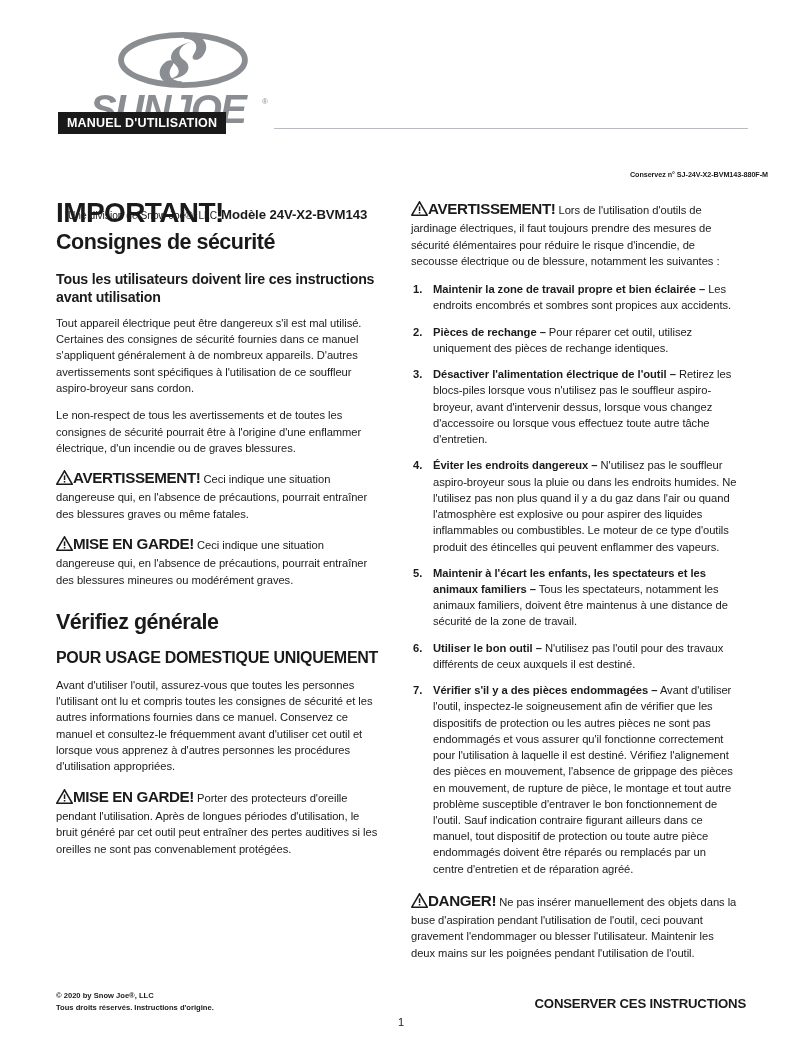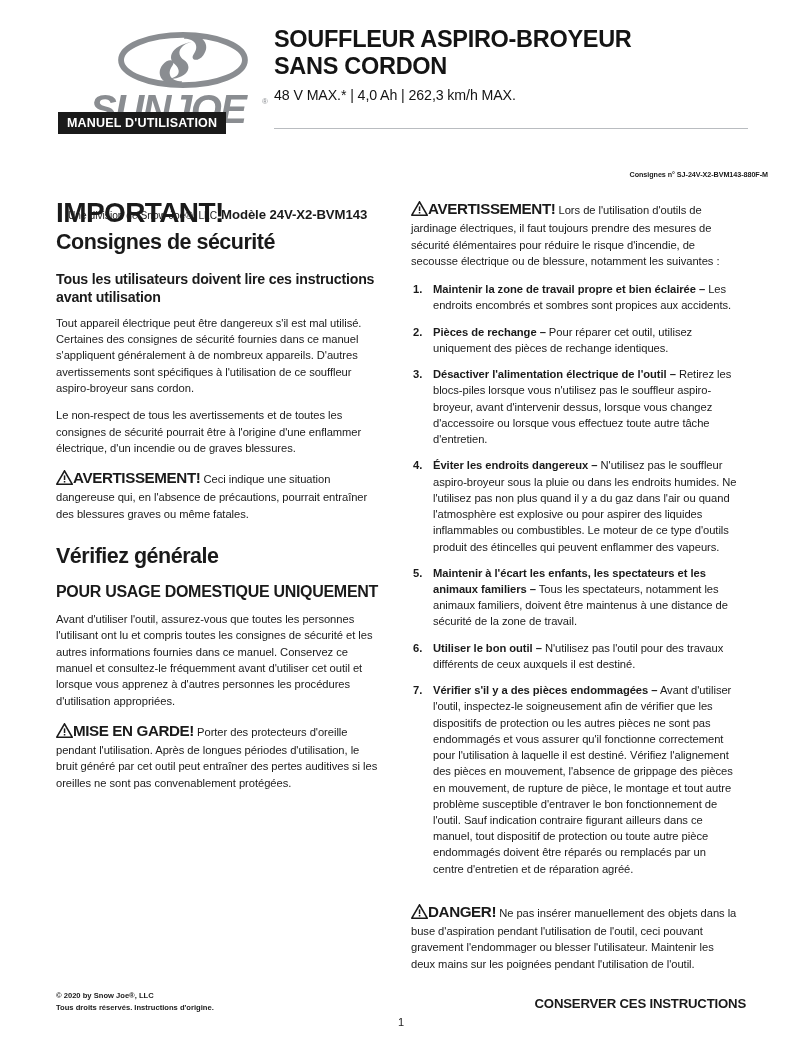--- a/index.html
+++ b/index.html
@@ -263,34 +263,27 @@
       <div class="logo-word">
         <svg width="185" height="46" viewBox="0 0 185 46">
           <text x="0" y="35" font-family="'Liberation Sans', sans-serif" font-size="40" font-weight="bold" font-style="italic" fill="#8a8d91" letter-spacing="-1.5">SUNJOE</text>
           <text x="172" y="16" font-family="'Liberation Sans', sans-serif" font-size="8" fill="#8a8d91">®</text>
         </svg>
       </div>
     </div>
 
     <div class="manual-bar">MANUEL D'UTILISATION</div>
 
-    <div class="title-block">
-      <div class="prod-title">
-        <div>SOUFFLEUR ASPIRO-BROYEUR</div>
-        <div>SANS CORDON</div>
-      </div>
-      <div class="prod-spec">48 V MAX.* | 4,0 Ah | 262,3 km/h MAX.</div>
-    </div>
 
     <div class="hrule"></div>
 
     <div class="subline">
       <span class="division">Une division de Snow Joe®, LLC</span>
       <span class="model">Modèle 24V-X2-BVM143</span>
-      <span class="form-no">Consignes n° SJ-24V-X2-BVM143-880F-M</span>
+      <span class="form-no">Conservez n° SJ-24V-X2-BVM143-880F-M</span>
     </div>
   </div>
 
   <div class="columns">
 
     <div class="col">
       <h1 class="important">IMPORTANT!</h1>
       <h2 class="section">Consignes de sécurité</h2>
       <h3 class="sub">Tous les utilisateurs doivent lire ces instructions avant utilisation</h3>
       <p class="body">Tout appareil électrique peut être dangereux s'il est mal utilisé. Certaines des consignes de sécurité fournies dans ce manuel s'appliquent généralement à de nombreux appareils. D'autres avertissements sont spécifiques à l'utilisation de ce souffleur aspiro-broyeur sans cordon.</p>
@@ -299,20 +292,29 @@
       <div class="alert">
         <span class="tri">
           <svg width="17" height="15" viewBox="0 0 17 15">
             <path d="M8.5 0.8 L16.2 14.2 L0.8 14.2 Z" fill="none" stroke="#1a1a1a" stroke-width="1.6" stroke-linejoin="round"></path>
             <rect x="7.8" y="5.4" width="1.5" height="4.6" fill="#1a1a1a"></rect>
             <rect x="7.8" y="11" width="1.5" height="1.5" fill="#1a1a1a"></rect>
           </svg>
         </span><span class="alert-kw">AVERTISSEMENT!</span><span> Ceci indique une situation dangereuse qui, en l'absence de précautions, pourrait entraîner des blessures graves ou même fatales.</span>
       </div>
 
+      <div class="alert">
+        <span class="tri">
+          <svg width="17" height="15" viewBox="0 0 17 15">
+            <path d="M8.5 0.8 L16.2 14.2 L0.8 14.2 Z" fill="none" stroke="#1a1a1a" stroke-width="1.6" stroke-linejoin="round"></path>
+            <rect x="7.8" y="5.4" width="1.5" height="4.6" fill="#1a1a1a"></rect>
+            <rect x="7.8" y="11" width="1.5" height="1.5" fill="#1a1a1a"></rect>
+          </svg>
+        </span><span class="alert-kw">MISE EN GARDE!</span><span> Ceci indique une situation dangereuse qui, en l'absence de précautions, pourrait entraîner des blessures mineures ou modérément graves.</span>
+      </div>
 
 
       <h2 class="generale">Vérifiez générale</h2>
       <h3 class="caps">POUR USAGE DOMESTIQUE UNIQUEMENT</h3>
       <p class="body">Avant d'utiliser l'outil, assurez-vous que toutes les personnes l'utilisant ont lu et compris toutes les consignes de sécurité et les autres informations fournies dans ce manuel. Conservez ce manuel et consultez-le fréquemment avant d'utiliser cet outil et lorsque vous apprenez à d'autres personnes les procédures d'utilisation appropriées.</p>
 
       <div class="alert">
         <span class="tri">
           <svg width="17" height="15" viewBox="0 0 17 15">
             <path d="M8.5 0.8 L16.2 14.2 L0.8 14.2 Z" fill="none" stroke="#1a1a1a" stroke-width="1.6" stroke-linejoin="round"></path>
@@ -338,21 +340,21 @@
       <ol class="rules">
         <li><span class="rule-title">Maintenir la zone de travail propre et bien éclairée –</span><span> Les endroits encombrés et sombres sont propices aux accidents.</span></li>
         <li><span class="rule-title">Pièces de rechange –</span><span> Pour réparer cet outil, utilisez uniquement des pièces de rechange identiques.</span></li>
         <li><span class="rule-title">Désactiver l'alimentation électrique de l'outil –</span><span> Retirez les blocs-piles lorsque vous n'utilisez pas le souffleur aspiro-broyeur, avant d'intervenir dessus, lorsque vous changez d'accessoire ou lorsque vous effectuez toute autre tâche d'entretien.</span></li>
         <li><span class="rule-title">Éviter les endroits dangereux –</span><span> N'utilisez pas le souffleur aspiro-broyeur sous la pluie ou dans les endroits humides. Ne l'utilisez pas non plus quand il y a du gaz dans l'air ou quand l'atmosphère est explosive ou pour aspirer des liquides inflammables ou combustibles. Le moteur de ce type d'outils produit des étincelles qui peuvent enflammer des vapeurs.</span></li>
         <li><span class="rule-title">Maintenir à l'écart les enfants, les spectateurs et les animaux familiers –</span><span> Tous les spectateurs, notamment les animaux familiers, doivent être maintenus à une distance de sécurité de la zone de travail.</span></li>
         <li><span class="rule-title">Utiliser le bon outil –</span><span> N'utilisez pas l'outil pour des travaux différents de ceux auxquels il est destiné.</span></li>
         <li><span class="rule-title">Vérifier s'il y a des pièces endommagées –</span><span> Avant d'utiliser l'outil, inspectez-le soigneusement afin de vérifier que les dispositifs de protection ou les autres pièces ne sont pas endommagés et vous assurer qu'il fonctionne correctement pour l'utilisation à laquelle il est destiné. Vérifiez l'alignement des pièces en mouvement, l'absence de grippage des pièces en mouvement, de rupture de pièce, le montage et tout autre problème susceptible d'entraver le bon fonctionnement de l'outil. Sauf indication contraire figurant ailleurs dans ce manuel, tout dispositif de protection ou toute autre pièce endommagés doivent être réparés ou remplacés par un centre d'entretien et de réparation agréé.</span></li>
       </ol>
 
-      <div class="alert" style="margin-top:24px">
+      <div class="alert" style="margin-top:13px">
         <span class="tri">
           <svg width="17" height="15" viewBox="0 0 17 15">
             <path d="M8.5 0.8 L16.2 14.2 L0.8 14.2 Z" fill="none" stroke="#1a1a1a" stroke-width="1.6" stroke-linejoin="round"></path>
             <rect x="7.8" y="5.4" width="1.5" height="4.6" fill="#1a1a1a"></rect>
             <rect x="7.8" y="11" width="1.5" height="1.5" fill="#1a1a1a"></rect>
           </svg>
         </span><span class="alert-kw">DANGER!</span><span> Ne pas insérer manuellement des objets dans la buse d'aspiration pendant l'utilisation de l'outil, ceci pouvant gravement l'endommager ou blesser l'utilisateur. Maintenir les deux mains sur les poignées pendant l'utilisation de l'outil.</span>
       </div>
     </div>
   </div>

